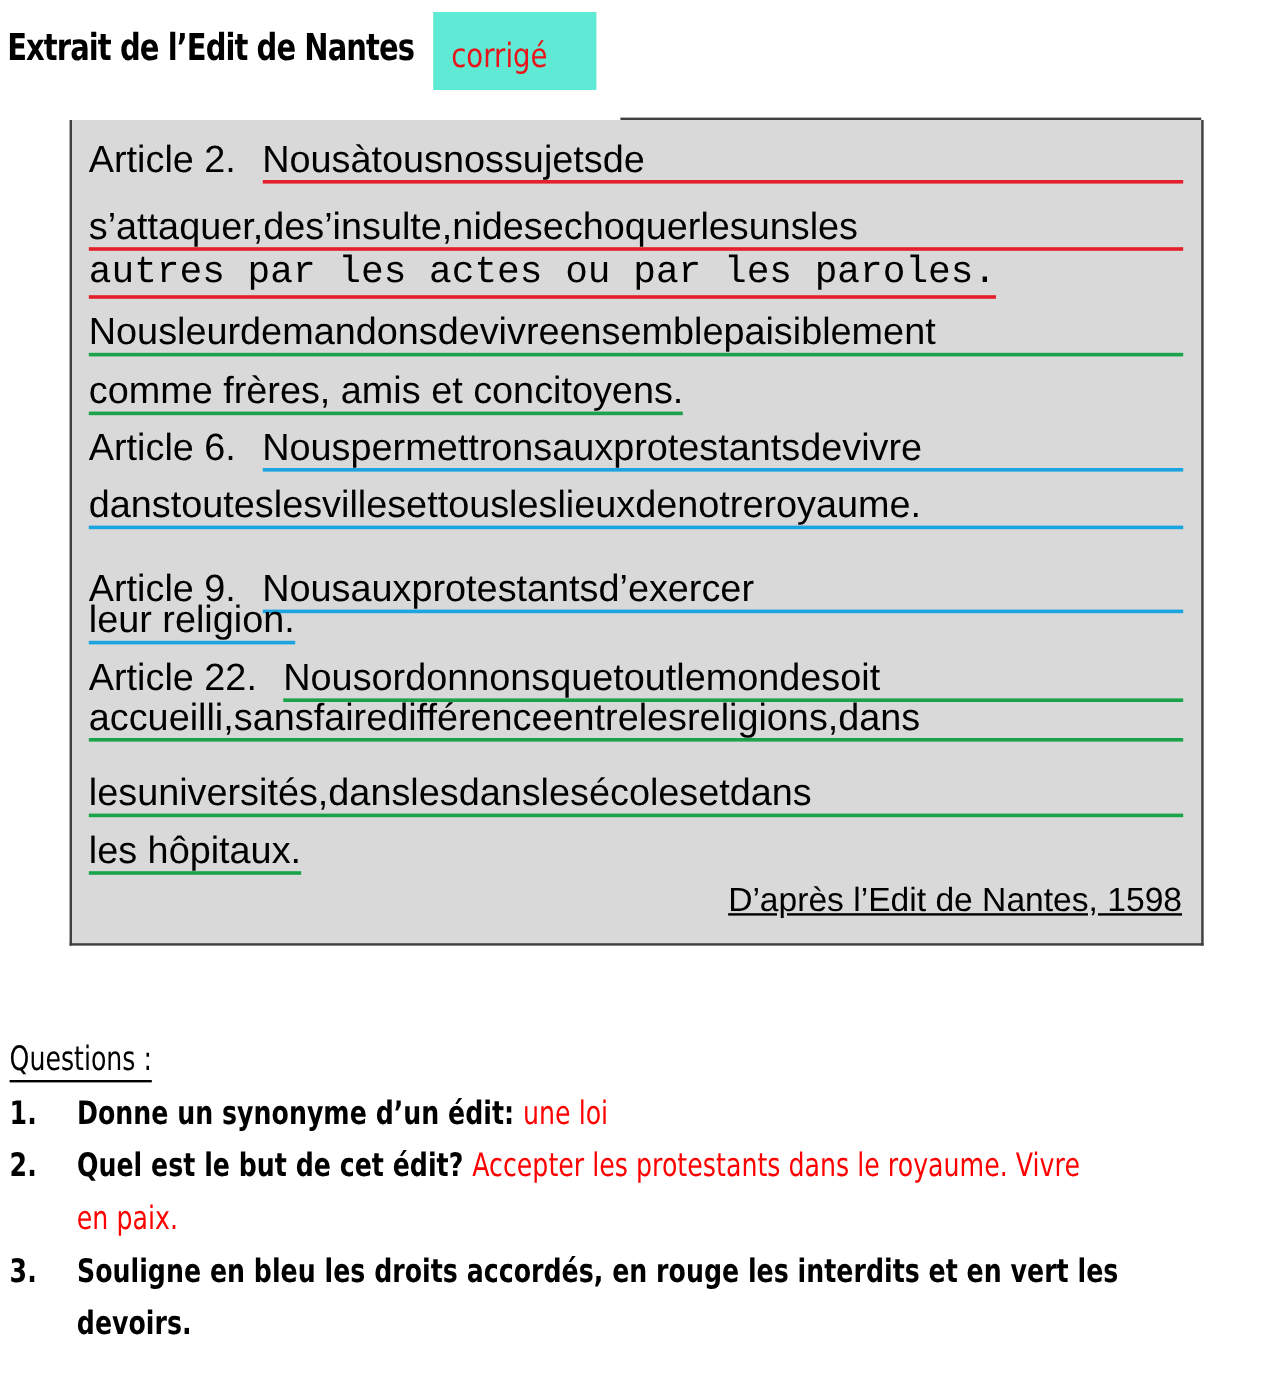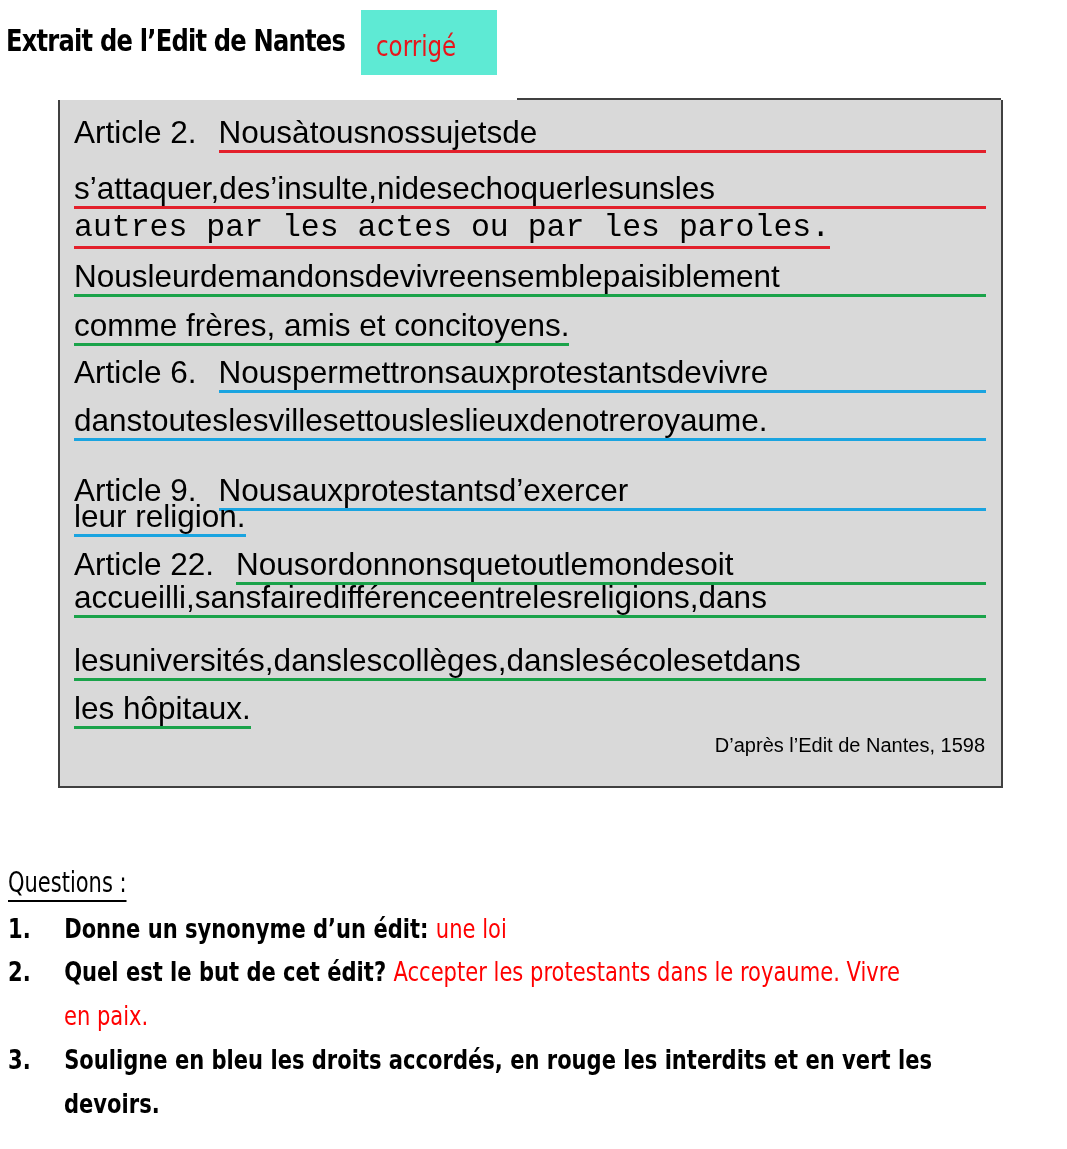--- a/index.html
+++ b/index.html
@@ -15,21 +15,21 @@
   .box-top-border { position: absolute; left: 517px; top: 98px; width: 484px; height: 2px; background: #404040; }
   .line { position: absolute; left: 74px; width: 912px; height: 44px; font-size: 31.5px; line-height: 44px;
           white-space: nowrap; display: flex; justify-content: space-between; }
   .line.left { justify-content: flex-start; }
   .w { display: inline-block; }
   .b { font-weight: normal; }
   .u-red { border-bottom: 3px solid #e3202b; }
   .u-green { border-bottom: 3px solid #1aa34a; }
   .u-blue { border-bottom: 3px solid #1aa4e0; }
   .seg { display: flex; flex: 1; height: 40px; }
-  .source { position: absolute; right: 82px; top: 734px; font-size: 20px; white-space: nowrap; }
+  .source { position: absolute; right: 82px; top: 734px; font-size: 28px; white-space: nowrap; text-decoration: underline; }
   .q-head { position: absolute; left: 8px; top: 866px; font-size: 28px; font-family: "DejaVu Sans", sans-serif;
             transform: scaleX(0.75); transform-origin: left top; border-bottom: 2px solid #000; line-height: 34px; white-space: nowrap; }
   .q { position: absolute; left: 8px; font-size: 27px; font-family: "DejaVu Sans", sans-serif; font-weight: bold;
        white-space: nowrap; transform: scaleX(0.78); transform-origin: left top; line-height: 40px; }
   .q .num { display: inline-block; width: 72px; }
   .ans { color: #ff0000; font-weight: normal; }
   .qcont { position: absolute; left: 64px; font-size: 27px; font-family: "DejaVu Sans", sans-serif;
            white-space: nowrap; transform: scaleX(0.78); transform-origin: left top; line-height: 40px; }
 </style>
 </head>
@@ -150,21 +150,20 @@
         <span class="w">religions,</span>
         <span class="w">dans</span>
       </span>
     </div>
     <div class="line" style="top: 638px;">
       <span class="seg u-green">
         <span class="w">les</span>
         <span class="w">universités,</span>
         <span class="w">dans</span>
         <span class="w">les</span>
-        <span class="w">collèges,</span>
         <span class="w">dans</span>
         <span class="w">les</span>
         <span class="w">écoles</span>
         <span class="w">et</span>
         <span class="w">dans</span>
       </span>
     </div>
     <div class="line left" style="top: 686px;">
       <span class="u-green" style="height: 40px;">les hôpitaux.</span>
     </div>

